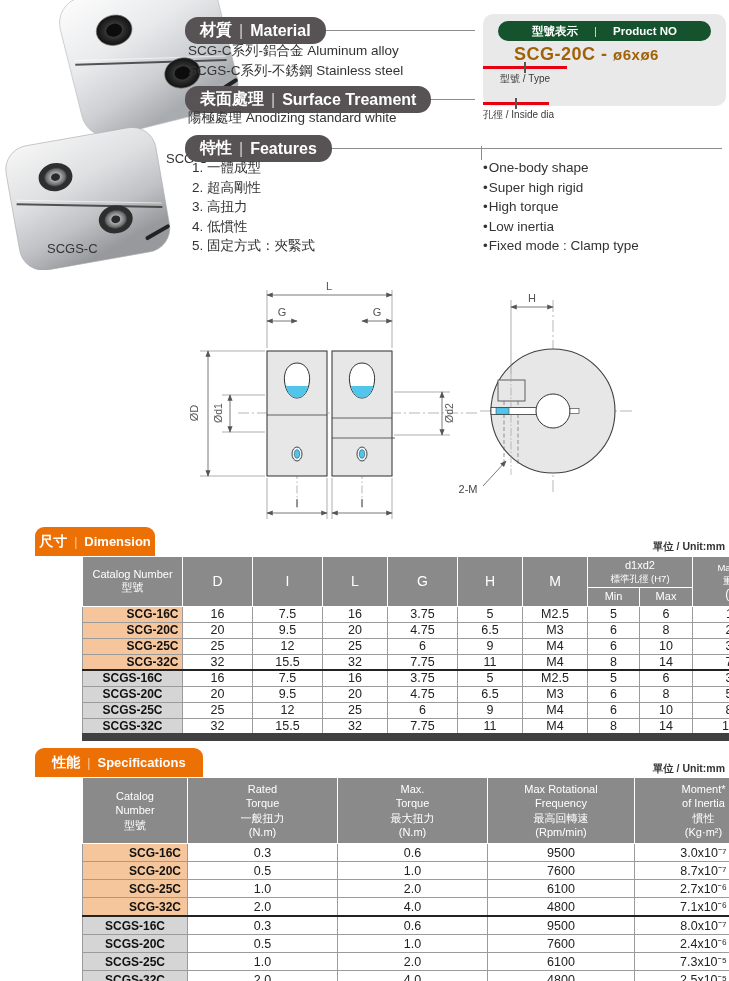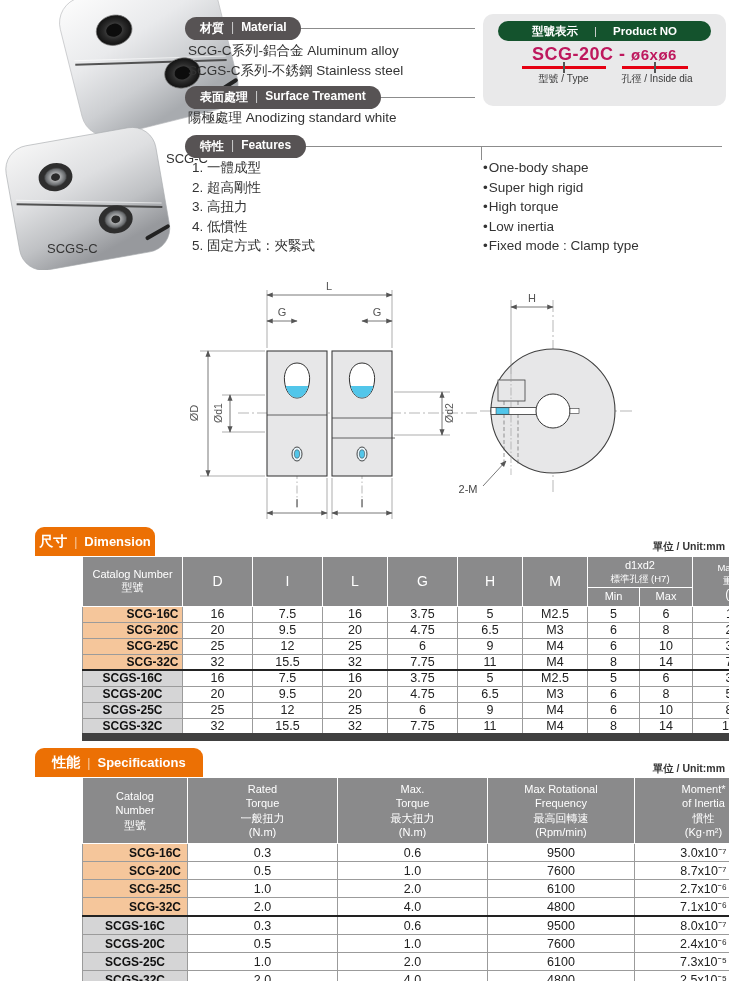--- a/index.html
+++ b/index.html
@@ -1,37 +1,37 @@
 <!DOCTYPE html>
 <html><head>
 <meta charset="utf-8">
 <style>
   html,body{margin:0;padding:0;background:#fff;}
   body{width:729px;height:981px;position:relative;font-family:"Liberation Sans",sans-serif;color:#3a3a3a;overflow:hidden;}
 
   
   .pill-row{position:absolute;display:flex;align-items:center;}
-  .pill{background:#575354;color:#fff;border-radius:13px;padding:3px 15px;font-size:12px;font-weight:bold;white-space:nowrap;display:flex;gap:7px;}
+  .pill{background:#575354;color:#fff;border-radius:13px;padding:3px 15px;font-size:16px;font-weight:bold;white-space:nowrap;display:flex;gap:7px;align-items:center;}
   .pill .sep{font-weight:normal;color:#cfcfcf;}
   .pill-line{flex:1;height:1px;background:#8c8c8c;}
   .v-connector{position:absolute;width:1px;height:14px;background:#8c8c8c;}
 
   .txt-lines{position:absolute;font-size:13.5px;line-height:19.5px;color:#333;}
   .list{position:absolute;margin:0;padding:0;list-style:none;font-size:13.5px;line-height:19.5px;color:#333;}
   .en-list li::before{content:"•";margin-right:1px;}
 
   
   .pn-box{position:absolute;left:483px;top:14px;width:243px;height:92px;background:#E9E9EA;border-radius:10px;}
   .pn-head{margin:7px 15px 3px;background:#14532d;color:#fff;border-radius:11px;height:20px;display:flex;align-items:center;justify-content:center;gap:16px;font-size:11.5px;font-weight:bold;}
   .pn-head .sep{font-weight:normal;color:#d5d5d5;}
-  .pn-code{text-align:center;font-weight:bold;color:#be185d;margin-top:3px;letter-spacing:.5px;}
+  .pn-code{text-align:left;font-weight:bold;color:#a16207;margin-top:3px;letter-spacing:.5px;margin-left:31px;}
   .pn-code .code{font-size:18px;}
   .pn-code .dash{font-size:18px;}
   .pn-code .bore{font-size:15px;}
-  .pn-bars{display:flex;justify-content:center;gap:16px;margin-top:1px;}
+  .pn-bars{display:flex;justify-content:center;gap:16px;margin-top:1px;flex-direction:column;}
   .bar-group{position:relative;text-align:center;}
   .red-bar{height:3px;background:#E60012;position:relative;}
   .red-bar .tick{position:absolute;left:50%;top:-4px;width:2px;height:11px;background:#555;transform:translateX(-50%);}
   .bar-label{font-size:10px;color:#3a3a3a;margin-top:3px;white-space:nowrap;}
 
   .photo-label{position:absolute;font-size:13px;color:#333;}
 
   
   .section-tab{position:absolute;background:#EC7004;color:#fff;border-radius:9px 9px 0 0;display:flex;align-items:center;justify-content:center;gap:7px;font-weight:bold;height:29px;}
   .section-tab .zh{font-size:14px;}

